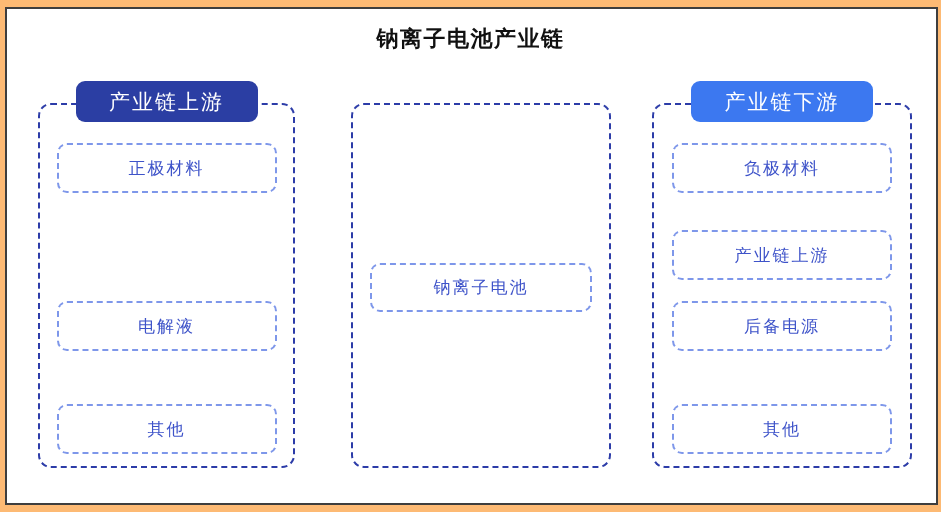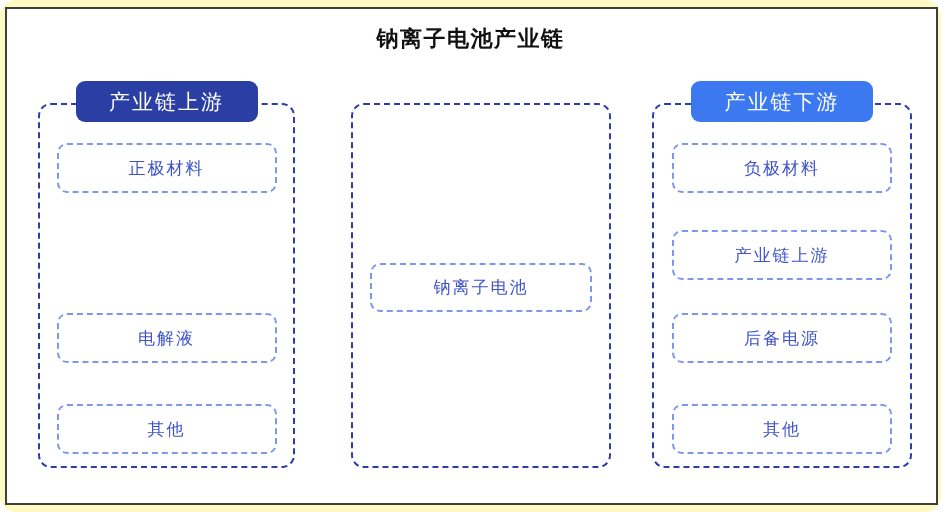--- a/index.html
+++ b/index.html
@@ -8,22 +8,21 @@
     background: #ffffff;
     width: 943px;
     height: 512px;
     font-family: "DejaVu Sans", "Liberation Sans", sans-serif;
     overflow: hidden;
   }
   .canvas {
     position: relative;
     width: 941px;
     height: 512px;
-    background: #fef9c3;
-    border-radius: 16px;
+    background: #fdba74;
   }
   .frame {
     position: absolute;
     left: 5px;
     top: 7px;
     width: 933px;
     height: 498px;
     border: 2px solid #3e3e3e;
     box-sizing: border-box;
     background: #ffffff;
@@ -82,21 +81,21 @@
     background: #ffffff;
     display: flex;
     align-items: center;
     justify-content: center;
     color: #3e53c9;
     font-size: 17px;
     letter-spacing: 2px;
   }
   .row-0 { top: 38px; text-align: right; }
   .row-1 { top: 125px; }
-  .row-2 { top: 208px; }
+  .row-2 { top: 196px; }
   .row-3 { top: 299px; }
   .row-mid { top: 158px; height: 49px; width: 222px; }
 </style>
 </head>
 <body>
 
 <div class="canvas">
   <div class="frame"></div>
 
   <div class="title">钠离子电池产业链</div>

